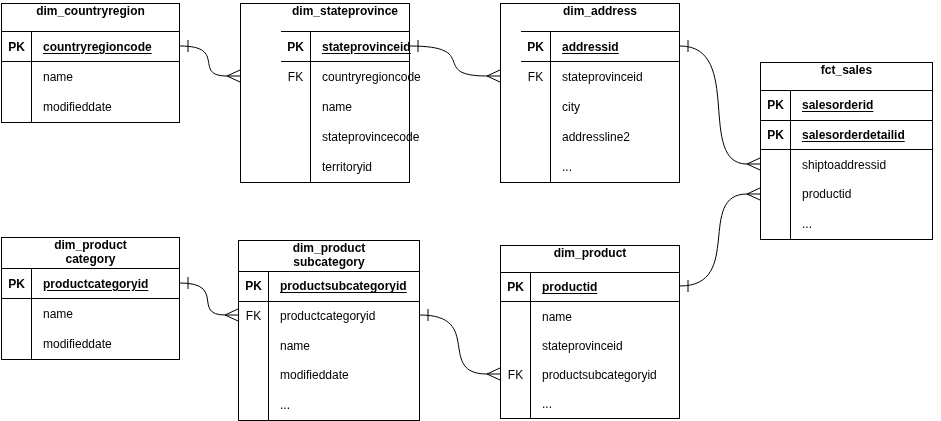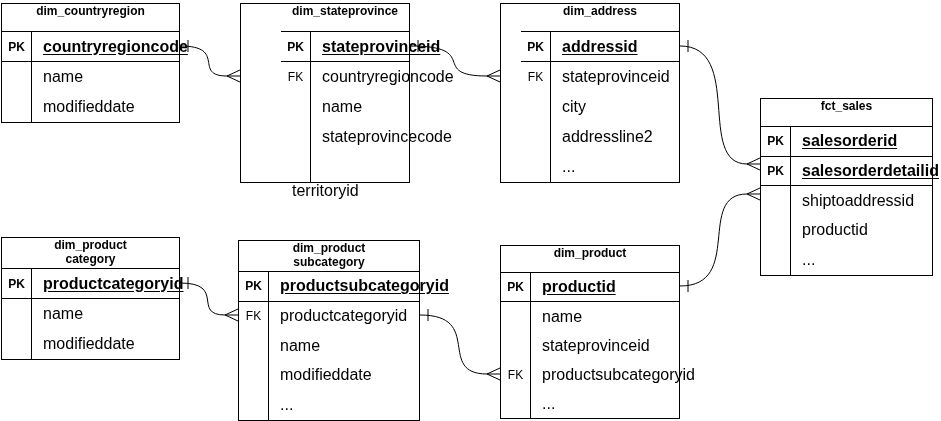--- a/index.html
+++ b/index.html
@@ -14,21 +14,21 @@
     border-bottom:1px solid #000000; font-weight:bold; font-size:12px; line-height:14px;
     text-align:center;
   }
   .erow { display:flex; align-items:stretch; }
   .erow.pk { border-bottom:1px solid #000000; }
   .key-cell {
     flex:0 0 30px; width:30px; border-right:1px solid #000000;
     display:flex; align-items:center; justify-content:center; font-size:12px;
   }
   .key-cell.pk { font-weight:bold; }
-  .name-cell { flex:1; display:flex; align-items:center; padding-left:11px; font-size:16px; white-space:nowrap; }
+  .name-cell { flex:1; display:flex; align-items:center; padding-left:11px; font-size:12px; white-space:nowrap; }
   .name-cell.pk { font-weight:bold; text-decoration:underline; text-underline-offset:2px; }
 </style>
 </head>
 <body>
 
 <div id="stage">
   <svg id="wires" xmlns="http://www.w3.org/2000/svg">
       <g>
         <path d="M 180 46 C 228 46, 192 76, 227 76"></path>
         <path d="M 188 40 L 188 52"></path>
@@ -90,21 +90,21 @@
         <div class="name-cell">countryregioncode</div>
       </div>
       <div class="erow" style="height: 30px;">
         <div class="key-cell"></div>
         <div class="name-cell">name</div>
       </div>
       <div class="erow" style="height: 30px;">
         <div class="key-cell"></div>
         <div class="name-cell">stateprovincecode</div>
       </div>
-      <div class="erow" style="height: 30px; flex-direction: column;">
+      <div class="erow" style="height: 30px;">
         <div class="key-cell"></div>
         <div class="name-cell">territoryid</div>
       </div>
     </div>
     <div class="entity" style="left: 500px; top: 3px; width: 180px; padding-left: 20px;">
       <div class="entity-title" style="height: 28px;">
         <div>dim_address</div>
       </div>
       <div class="erow pk" style="height: 30px;">
         <div class="key-cell pk">PK</div>
@@ -120,21 +120,21 @@
       </div>
       <div class="erow" style="height: 30px;">
         <div class="key-cell"></div>
         <div class="name-cell">addressline2</div>
       </div>
       <div class="erow" style="height: 30px;">
         <div class="key-cell"></div>
         <div class="name-cell">...</div>
       </div>
     </div>
-    <div class="entity" style="left: 760px; top: 62px; width: 173px; margin-top: 36px;">
+    <div class="entity" style="left: 760px; top: 62px; width: 173px;">
       <div class="entity-title" style="height: 28px;">
         <div>fct_sales</div>
       </div>
       <div class="erow pk" style="height: 29.5px;">
         <div class="key-cell pk">PK</div>
         <div class="name-cell pk">salesorderid</div>
       </div>
       <div class="erow pk" style="height: 29.5px;">
         <div class="key-cell pk">PK</div>
         <div class="name-cell pk">salesorderdetailid</div>

